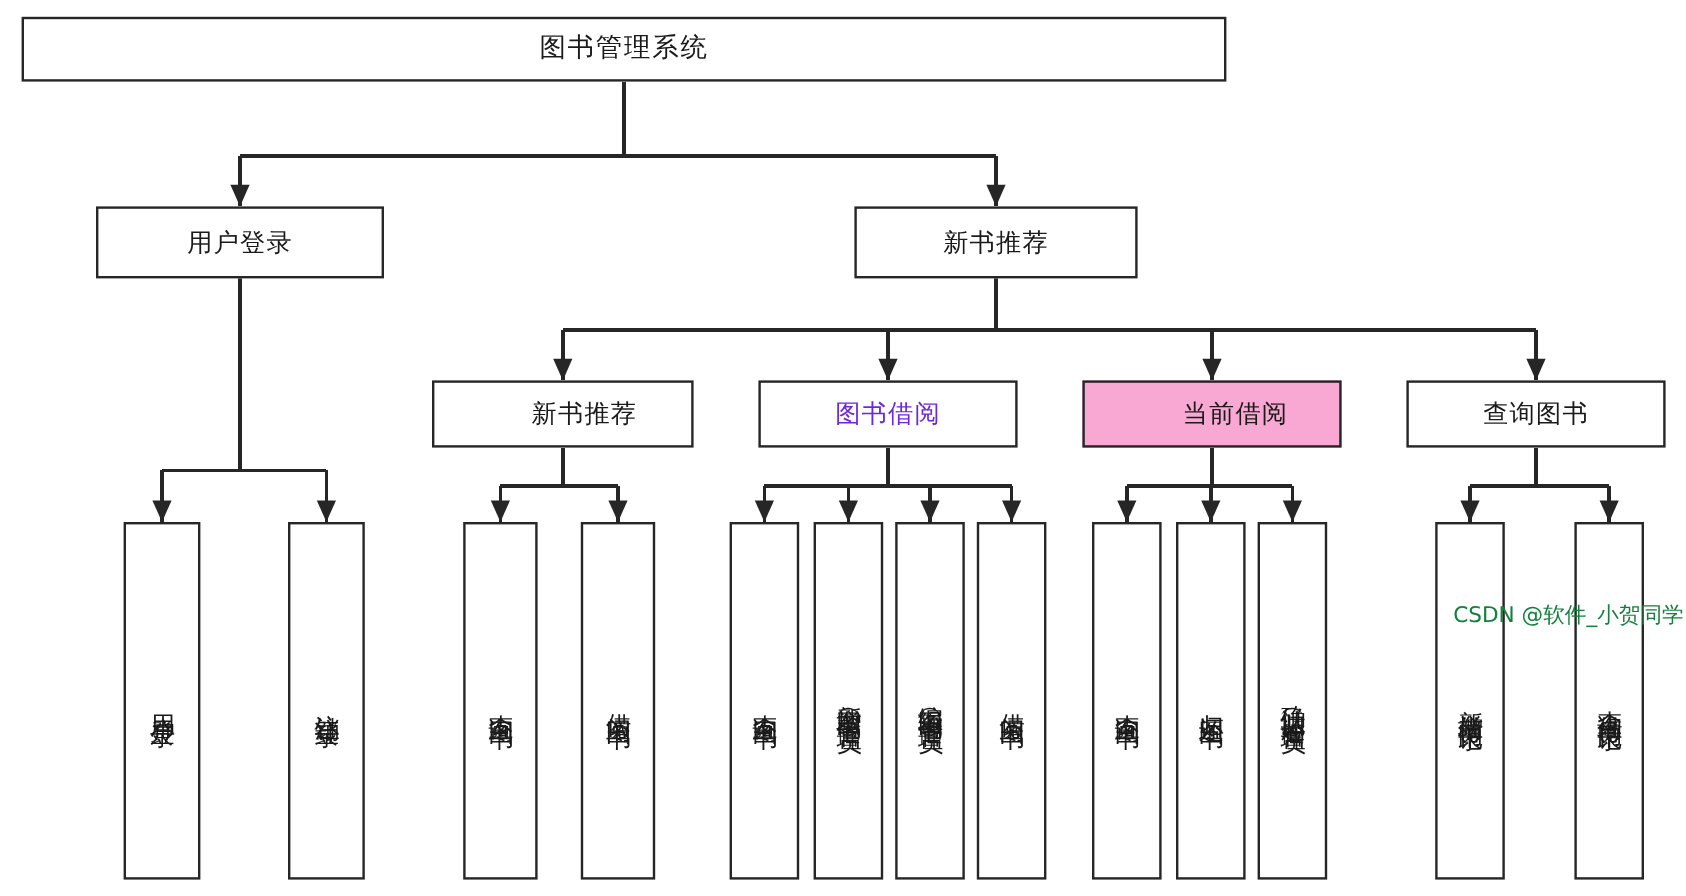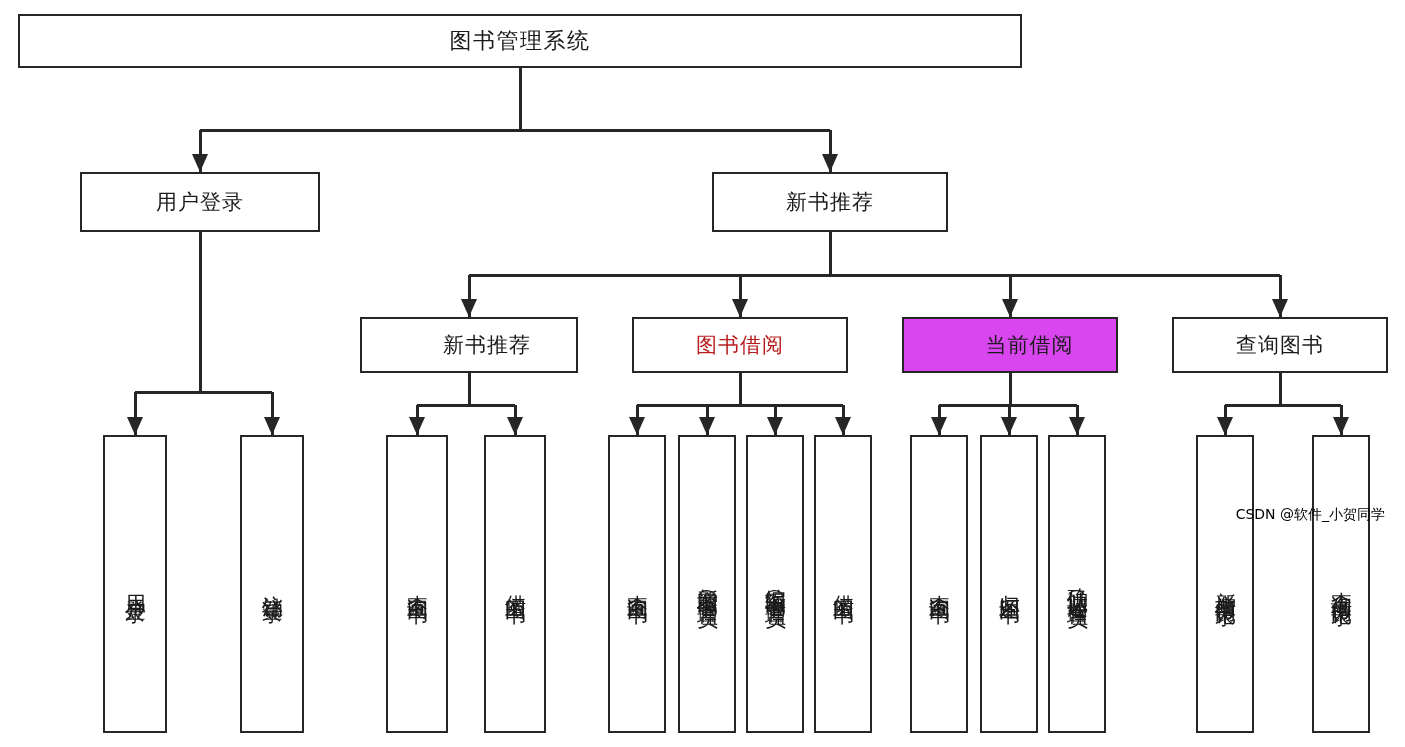--- a/index.html
+++ b/index.html
@@ -49,24 +49,24 @@
   }
   .node.vert .label{
     writing-mode:vertical-rl;
     text-orientation:upright;
     font-size:21px;
     letter-spacing:3px;
     line-height:1;
   }
   #watermark{
     position:absolute;
-    right:20px;
+    right:2px;
     bottom:4px;
-    font-size:14px;
-    color:#000000;
+    font-size:18px;
+    color:#15803d;
     white-space:nowrap;
     z-index:5;
     font-family:"DejaVu Sans","Liberation Sans",sans-serif;
   }
 </style>
 </head>
 <body>
 
 <div id="diagram">
   <svg id="edges" viewBox="0 0 1405 747" xmlns="http://www.w3.org/2000/svg">
@@ -129,24 +129,24 @@
     </div>
     <div class="node horiz" id="node-login" style="left: 80px; top: 172px; width: 240px; height: 60px; border-color: rgb(38, 38, 38); background: rgb(255, 255, 255); color: rgb(26, 26, 26);">
       <span class="label">用户登录</span>
     </div>
     <div class="node horiz" id="node-bookmgmt" style="left: 712px; top: 172px; width: 236px; height: 60px; border-color: rgb(38, 38, 38); background: rgb(255, 255, 255); color: rgb(26, 26, 26);">
       <span class="label">新书推荐</span>
     </div>
     <div class="node horiz" id="node-newbook" style="left: 360px; top: 317px; width: 218px; height: 56px; border-color: rgb(38, 38, 38); background: rgb(255, 255, 255); color: rgb(26, 26, 26); padding-left: 36px;">
       <span class="label">新书推荐</span>
     </div>
-    <div class="node horiz" id="node-borrow" style="left: 632px; top: 317px; width: 216px; height: 56px; border-color: rgb(38, 38, 38); background: rgb(255, 255, 255); color: #b91c1c;">
+    <div class="node horiz" id="node-borrow" style="left: 632px; top: 317px; width: 216px; height: 56px; border-color: rgb(38, 38, 38); background: rgb(255, 255, 255); color: #6d28d9;">
       <span class="label">图书借阅</span>
     </div>
-    <div class="node horiz" id="node-current" style="left: 902px; top: 317px; width: 216px; height: 56px; border-color: rgb(38, 38, 38); background: #d946ef; color: rgb(26, 26, 26); padding-left: 39px;">
+    <div class="node horiz" id="node-current" style="left: 902px; top: 317px; width: 216px; height: 56px; border-color: rgb(38, 38, 38); background: #f9a8d4; color: rgb(26, 26, 26); padding-left: 39px;">
       <span class="label">当前借阅</span>
     </div>
     <div class="node horiz" id="node-records" style="left: 1172px; top: 317px; width: 216px; height: 56px; border-color: rgb(38, 38, 38); background: rgb(255, 255, 255); color: rgb(26, 26, 26);">
       <span class="label">查询图书</span>
     </div>
     <div class="node vert" id="node-leaf1" style="left: 103px; top: 435px; width: 64px; height: 298px; border-color: rgb(38, 38, 38); background: rgb(255, 255, 255); color: rgb(26, 26, 26);">
       <span class="label">用户登录</span>
     </div>
     <div class="node vert" id="node-leaf2" style="left: 240px; top: 435px; width: 64px; height: 298px; border-color: rgb(38, 38, 38); background: rgb(255, 255, 255); color: rgb(26, 26, 26);">
       <span class="label">注销登录</span>

